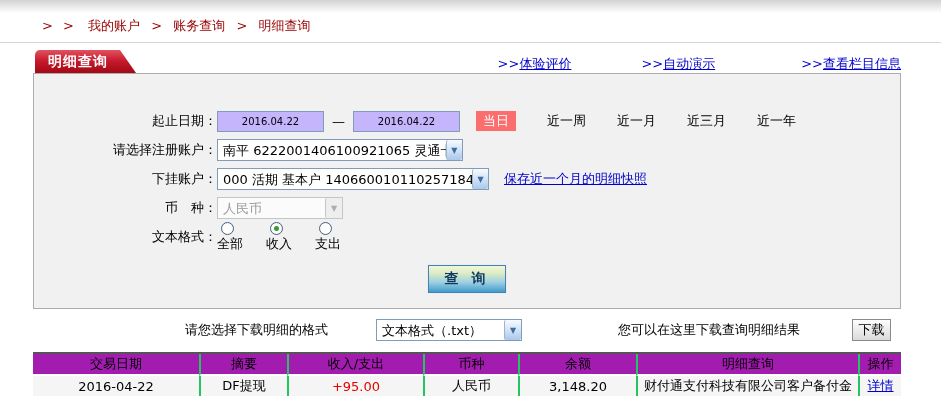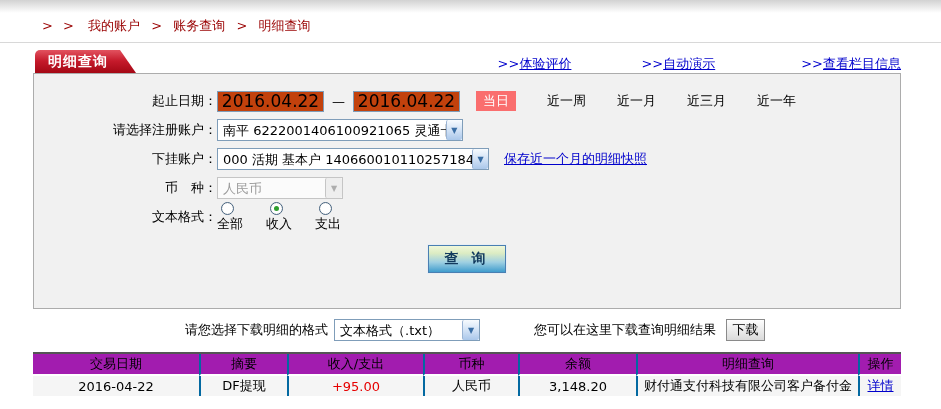--- a/index.html
+++ b/index.html
@@ -29,28 +29,28 @@
   }
   .panel-links { margin-left:auto; display:flex; align-items:center; }
   .panel-link { white-space:nowrap; cursor:pointer; }
   .panel-link .pfx { color:#0000cc; }
   .panel-link .lbl { color:#0000cc; text-decoration:underline; }
   .panel-link.g1 { margin-left:70px; }
   .panel-link.g2 { margin-left:86px; }
 
   .form-box {
     border:1px solid #acacac; background:#f1f1f1;
-    height:236px; padding-top:16px;
+    height:236px; padding-top:36px;
   }
   .form-row { display:flex; align-items:center; height:22px; margin-bottom:7px; }
   .form-label { width:183px; text-align:right; white-space:nowrap; }
 
   .date-input {
-    width:107px; height:21px; border:1px solid #7f9db9; background:#c2410c;
-    text-align:center; font-size:17px; font-family:inherit; color:#000; padding:0;
+    width:107px; height:21px; border:1px solid #7f9db9; background:#c4b5fd;
+    text-align:center; font-size:10px; font-family:inherit; color:#000; padding:0;
   }
   .dash { margin:0 8px; }
   .badge-today {
     margin-left:16px; width:40px; height:20px; line-height:20px; text-align:center;
     background:#fa6e6e; color:#fff; cursor:pointer;
   }
   .quick { margin-left:31px; cursor:pointer; white-space:nowrap; }
 
   .select {
     display:inline-flex; align-items:stretch; height:22px; border:1px solid #7f9db9;
@@ -85,38 +85,38 @@
   }
 
   .btn-row { text-align:center; margin-top:17px; }
   .query-btn {
     width:78px; height:28px; border:1px solid #4a7fb2; border-radius:0;
     background:linear-gradient(180deg,#f0f7d9 0%,#dcecc3 28%,#9fd0e2 62%,#3f9ccd 100%);
     color:#123a5e; font-weight:bold; font-size:14px; letter-spacing:4px;
     font-family:inherit; cursor:pointer; box-shadow:0 0 0 1px #e8eef4;
   }
 
-  .download-row { display:flex; align-items:center; margin-top:9px; padding-left:152px; height:24px; }
+  .download-row { display:flex; align-items:center; margin-top:9px; padding-left:152px; height:24px;gap:42px; }
   .dl-label2 { margin-left:54px; }
   .dl-btn {
     margin-left:10px; width:39px; height:22px; border:1px solid #8a8a8a;
     background:linear-gradient(#fefefe,#dadada); font-size:13px; font-family:inherit;
     cursor:pointer; color:#000;
   }
 
   table.results { width:868px; margin-top:10px; border-collapse:separate; border-spacing:0; border-top:2px solid #555; }
   table.results th {
     background:#a21caf; height:19px; font-weight:normal; font-size:13px;
     text-align:center; padding:1px 3px; border-bottom:2px solid #ffffff; white-space:nowrap;
   }
   table.results td {
     background:#f5f5f5; height:19px; font-size:13px; text-align:center;
     padding:1px 3px; white-space:nowrap;
   }
-  table.results th + th, table.results td + td { border-left:2px solid #0369a1;margin-left:48px; }
+  table.results th + th, table.results td + td { border-left:2px solid #22c55e;margin-left:48px; }
   .amount { color:#e60000; }
 </style>
 </head>
 <body>
 
 <div class="top-gradient"></div>
 
 <div class="breadcrumb">
   <span class="prefix">&gt; &gt;</span>
   <span class="crumb">我的账户</span>

